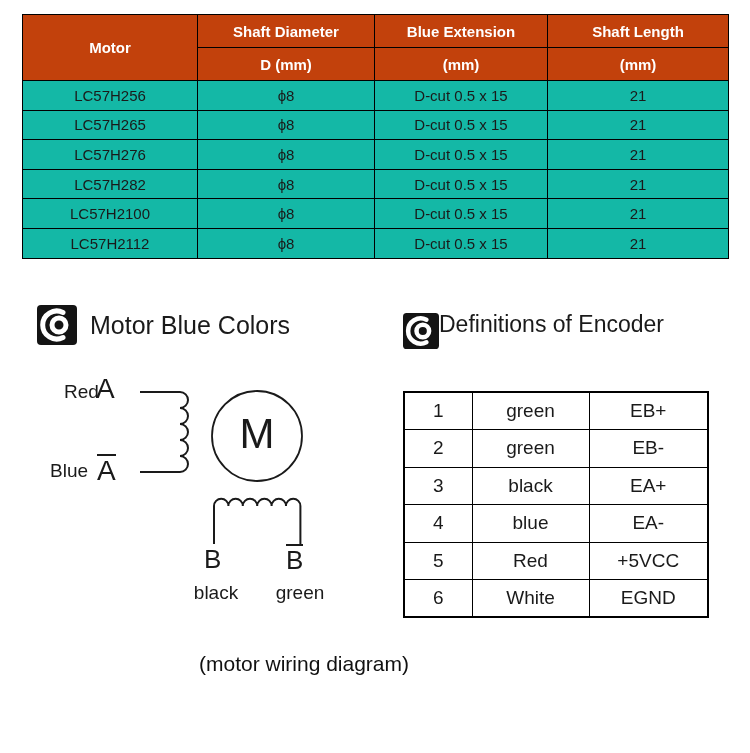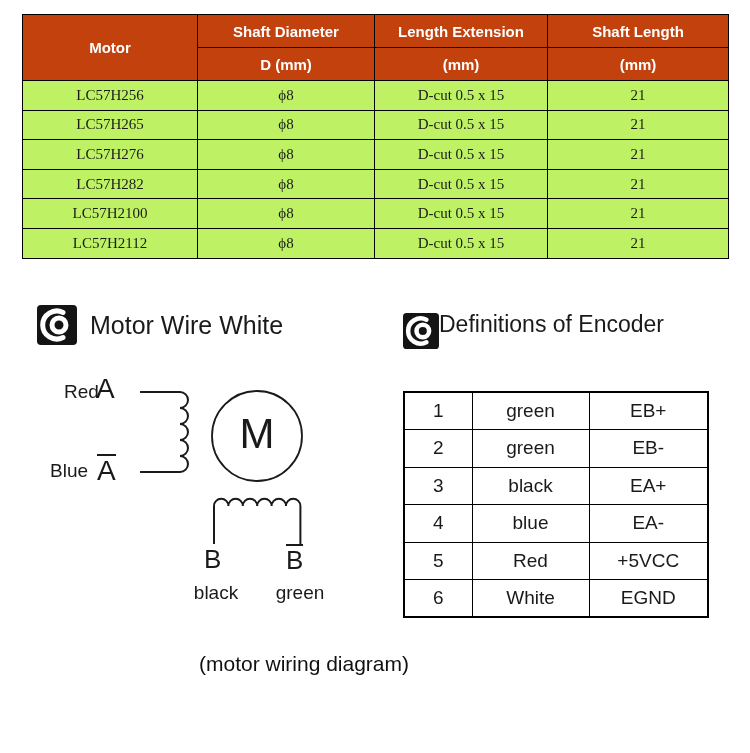--- a/index.html
+++ b/index.html
@@ -17,21 +17,21 @@
   .spec-table { width:706px; }
   .spec-table th, .spec-table td {
     border:1.5px solid #000;
     text-align:center; vertical-align:middle;
     overflow:hidden; white-space:nowrap;
   }
   .spec-table th {
     background:#c2410c; color:#ffffff;
     font-size:15px; font-weight:700; height:33px;
   }
-  .spec-table td { font-size:15px; height:29.6px; background:#bef264;font-family:Liberation Serif, serif; }
+  .spec-table td { font-size:15px; height:29.6px; background:#14b8a6; }
 
   
   .section-heading { position:absolute; display:flex; align-items:flex-start; }
   #motor-heading { left:37px; top:305px; gap:13px; align-items:center; }
   #encoder-heading { left:403px; top:310px; gap:0; }
   .heading-title { font-size:25px; font-weight:400; color:#1a1a1a; }
   #encoder-heading .heading-title { font-size:23px; line-height:28px; }
   .bullet-icon { flex:0 0 auto; display:block; }
 
   
@@ -69,21 +69,21 @@
     <colgroup>
         <col style="width:175px">
         <col style="width:177px">
         <col style="width:173px">
         <col style="width:181px">
       </colgroup>
     <thead>
       <tr>
         <th rowspan="2">Motor</th>
         <th>Shaft Diameter</th>
-        <th>Length Extension</th>
+        <th>Blue Extension</th>
         <th>Shaft Length</th>
       </tr>
       <tr>
         <th>D (mm)</th>
         <th>(mm)</th>
         <th>(mm)</th>
       </tr>
     </thead>
     <tbody>
       <tr>
@@ -125,21 +125,21 @@
     </tbody>
   </table>
 </div>
 
 <div id="motor-heading" class="section-heading">
   <svg class="bullet-icon" width="40" height="40" viewBox="0 0 40 40">
     <rect x="0" y="0" width="40" height="40" rx="4" fill="#141414"></rect>
     <circle cx="22" cy="20" r="7" fill="none" stroke="#ffffff" stroke-width="5"></circle>
     <path d="M 26 7.5 A 14 14 0 1 0 26 32.5" fill="none" stroke="#ffffff" stroke-width="5" stroke-linecap="round"></path>
   </svg>
-  <div class="heading-title">Motor Wire White</div>
+  <div class="heading-title">Motor Blue Colors</div>
 </div>
 
 <div id="encoder-heading" class="section-heading">
   <svg class="bullet-icon" style="margin-top:3px" width="36" height="36" viewBox="0 0 40 40">
     <rect x="0" y="0" width="40" height="40" rx="4" fill="#141414"></rect>
     <circle cx="22" cy="20" r="7" fill="none" stroke="#ffffff" stroke-width="5"></circle>
     <path d="M 26 7.5 A 14 14 0 1 0 26 32.5" fill="none" stroke="#ffffff" stroke-width="5" stroke-linecap="round"></path>
   </svg>
   <div class="heading-title">
     <div>Definitions of Encoder</div>

